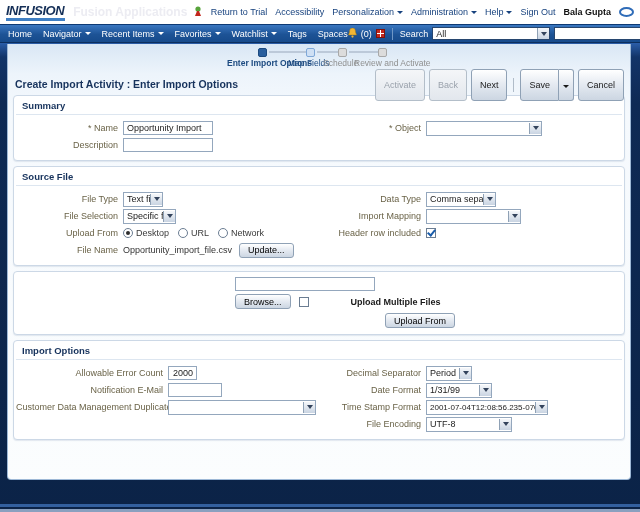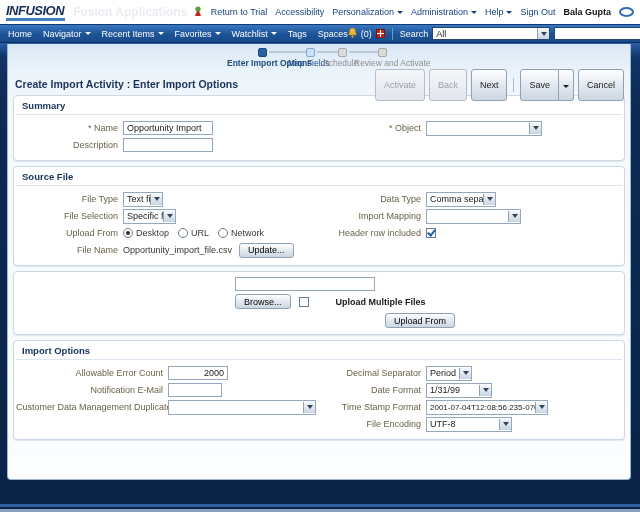--- a/index.html
+++ b/index.html
@@ -80,21 +80,21 @@
   .sel { display:inline-flex; align-items:center; border:1px solid #94a7bd; background:#fff; height:15px; }
   .sel .val { flex:1; padding:0 3px; white-space:nowrap; overflow:hidden; color:#222; }
   .chk { width:10px; height:10px; border:1px solid #6b7d92; background:#fff; display:inline-flex; align-items:center; justify-content:center; }
   .chk.on::after { content:""; width:3px; height:6px; border:solid #1a5dab; border-width:0 2px 2px 0; transform:rotate(40deg); margin-top:-2px; }
   .radio { width:10px; height:10px; border:1px solid #6b7d92; border-radius:50%; background:#fff; display:inline-flex; align-items:center; justify-content:center; margin-right:3px; }
   .radio.on::after { content:""; width:4px; height:4px; border-radius:50%; background:#2d2d2d; }
   .rgroup { display:flex; align-items:center; gap:9px; color:#3a3a3a; }
   .smallbtn { font-size:9px; height:15px; padding:0 8px; background:linear-gradient(#ffffff,#e6ebf2 45%,#ccd6e2); border:1px solid #8fa1b5; border-radius:3px; font-family:"Liberation Sans",sans-serif; }
   .att-row { display:flex; align-items:center; margin:3px 0 3px 219px; gap:8px; }
   .att-row2 { display:flex; align-items:center; margin:4px 0 0 369px; }
-  .chklab { color:#1a1a1a; font-weight:bold; margin-left:3px;padding-left:24px; }
+  .chklab { color:#1a1a1a; font-weight:bold; margin-left:18px;padding-left:24px; }
 </style>
 </head>
 <body>
 
 <div class="topbar">
   <span class="logo">INFUSION</span>
   <span class="ghost">Fusion Applications</span>
   <div class="topbar-right">
     <span><svg width="10" height="11" viewBox="0 0 10 11">
           <circle cx="5" cy="3" r="2.6" fill="#57a33a"></circle>
@@ -309,21 +309,21 @@
         <button class="smallbtn">Upload From</button>
       </div>
     </div>
 
     <div class="sec">
       <div class="sec-title">Import Options</div>
       <div class="cols">
         <div class="col-l wide">
           <div class="row">
             <span class="lab">Allowable Error Count</span>
-            <input class="tin num" style="width: 60px;" value="2000">
+            <input class="tin num" style="width: 29px;" value="2000">
           </div>
           <div class="row">
             <span class="lab">Notification E-Mail</span>
             <input class="tin" style="width: 54px;" value="">
           </div>
           <div class="row">
             <span class="lab">Customer Data Management Duplicates</span>
             <span class="sel" style="width:148px;">
               <span class="val"></span>
               <span class="sel-arrow-box">

